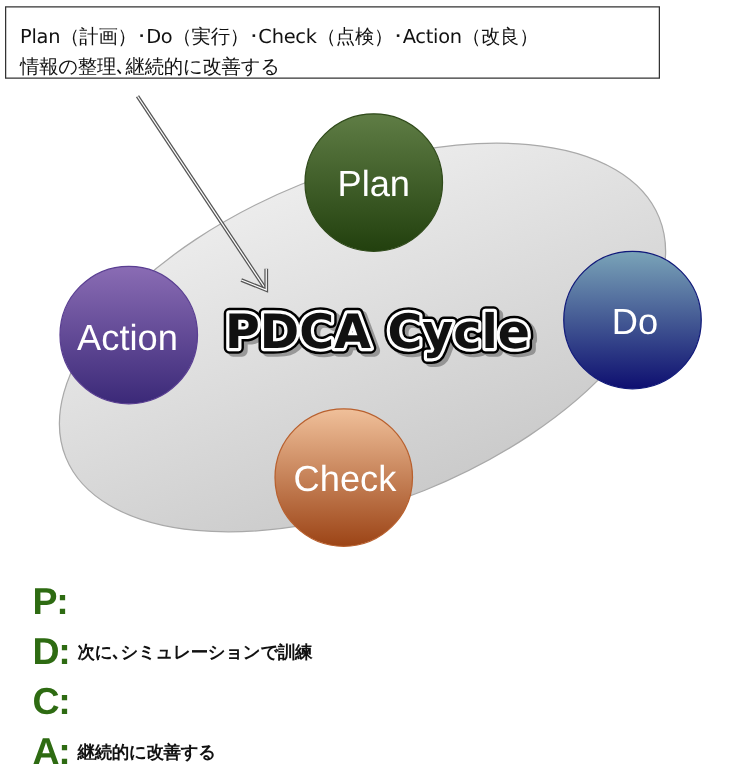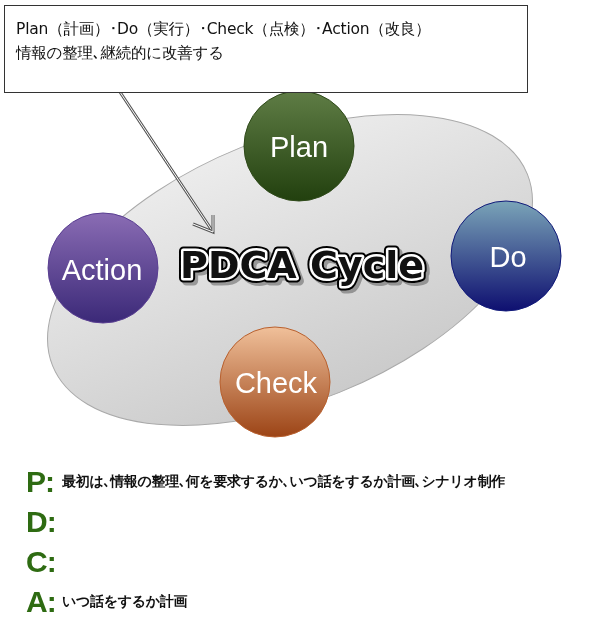--- a/index.html
+++ b/index.html
@@ -1,20 +1,20 @@
 <!DOCTYPE html>
 <html><head>
 <meta charset="utf-8">
 <style>
   html, body { margin: 0; padding: 0; background: #ffffff; }
   body { width: 600px; height: 620px; position: relative; overflow: hidden;
          font-family: "DejaVu Sans", "Liberation Sans", sans-serif; }
   #diagram { position: absolute; left: 0; top: 0; }
   .callout {
-    position: absolute; left: 4px; top: 5px; width: 524px; height: 88px;
+    position: absolute; left: 4px; top: 5px; width: 524px; height: 58px;
     border: 1px solid #333; background: #fff; box-sizing: border-box;
     padding: 11px 0 0 11px; font-size: 15.5px; line-height: 24px; color: #111;
     font-family: "DejaVu Sans", sans-serif; letter-spacing: -0.2px;
   }
   .callout div { white-space: nowrap; }
   .legend { position: absolute; left: 26px; top: 462px; }
   .legend-row { display: flex; align-items: center; height: 40px; white-space: nowrap; }
   .legend-key {
     color: #2e6b12; font-family: "Liberation Sans", sans-serif; font-weight: bold;
     font-size: 30px; width: 36px; letter-spacing: -1px;
@@ -84,25 +84,25 @@
 </svg>
 
 <div class="callout">
   <div>Plan（計画）･Do（実行）･Check（点検）･Action（改良）</div>
   <div>情報の整理､継続的に改善する</div>
 </div>
 
 <div class="legend">
   <div class="legend-row">
     <span class="legend-key" style="color: rgb(46, 107, 18);">P:</span>
-    <span class="legend-text">最初は､情報の整理､何を要求するか､いつ話をするか計画､シナリオ制作</span>
   </div>
   <div class="legend-row">
     <span class="legend-key" style="color: rgb(46, 107, 18);">D:</span>
+    <span class="legend-text">次に､シミュレーションで訓練</span>
   </div>
   <div class="legend-row">
     <span class="legend-key" style="color: rgb(46, 107, 18);">C:</span>
   </div>
   <div class="legend-row">
     <span class="legend-key" style="color: rgb(46, 107, 18);">A:</span>
-    <span class="legend-text">いつ話をするか計画</span>
+    <span class="legend-text">継続的に改善する</span>
   </div>
 </div>
 
 </body></html>

